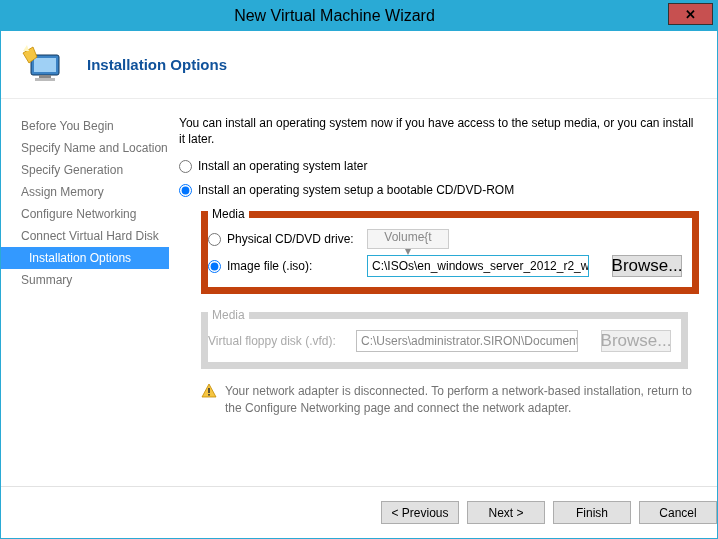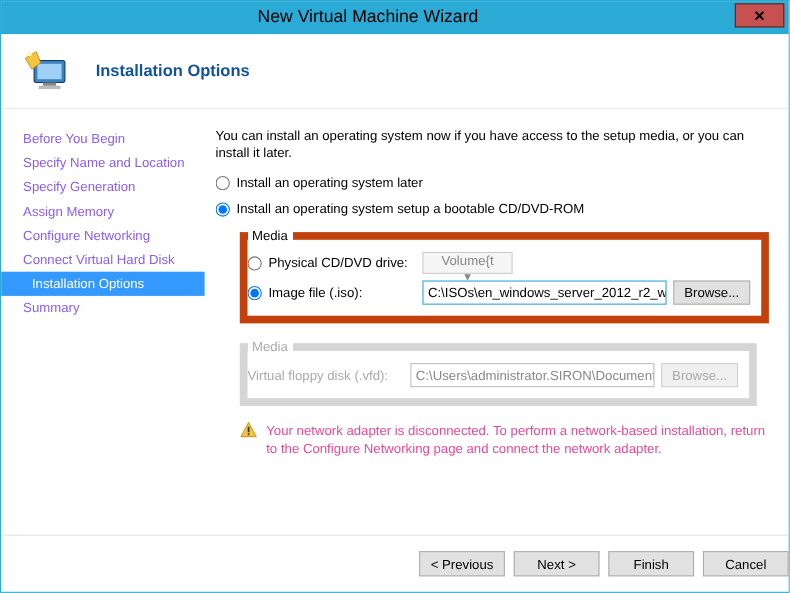--- a/index.html
+++ b/index.html
@@ -68,21 +68,21 @@
     flex: 1;
     display: flex;
     overflow: hidden;
   }
   .sidebar {
     width: 195px;
     padding-top: 16px;
   }
   .sidebar-item {
     padding: 4px 0 4px 20px;
-    color: #8b5cf6;
+    color: #737373;
     cursor: pointer;
     font-size: 12px;
     line-height: 14px;
   }
   .sidebar-item.selected {
     background: #3399ff;
     color: #fff;
     padding-left: 28px;
   }
   .content {
@@ -153,22 +153,22 @@
     align-items: center;
     text-overflow: clip;
   }
   .text-input.focused { border-color:#2aaad5; }
   .text-input.disabled { color:#888; border-color:#bfbfbf;}
   .browse-btn {
     height: 22px;
     width: 70px;
     border: 1px solid #adadad;
     background: #e1e1e1;
-    font-size: 12px;
-    margin-left: 6px;
+    font-size: 17px;
+    margin-left: 23px;
     cursor: pointer;
     display: inline-flex;
     align-items:center;
     justify-content:center;
   }
   .browse-btn.disabled {
     color: #aaa;
     border-color: #d0d0d0;
     background: #f0f0f0;
     cursor: default;
@@ -177,21 +177,21 @@
     display: flex;
     margin-left: 22px;
     margin-top: 2px;
     gap: 8px;
   }
   .warn-icon {
     width: 16px;
     height: 16px;
     flex-shrink: 0;
   }
-  .warn-text { color: #ec4899; line-height: 1.35; }
+  .warn-text { color: #737373; line-height: 1.35; }
   .footer {
     height: 52px;
     border-top: 1px solid #e2e2e2;
     display: flex;
     align-items: center;
     justify-content: flex-end;
     gap: 8px;
   }
   .footer button {
     height: 23px;

